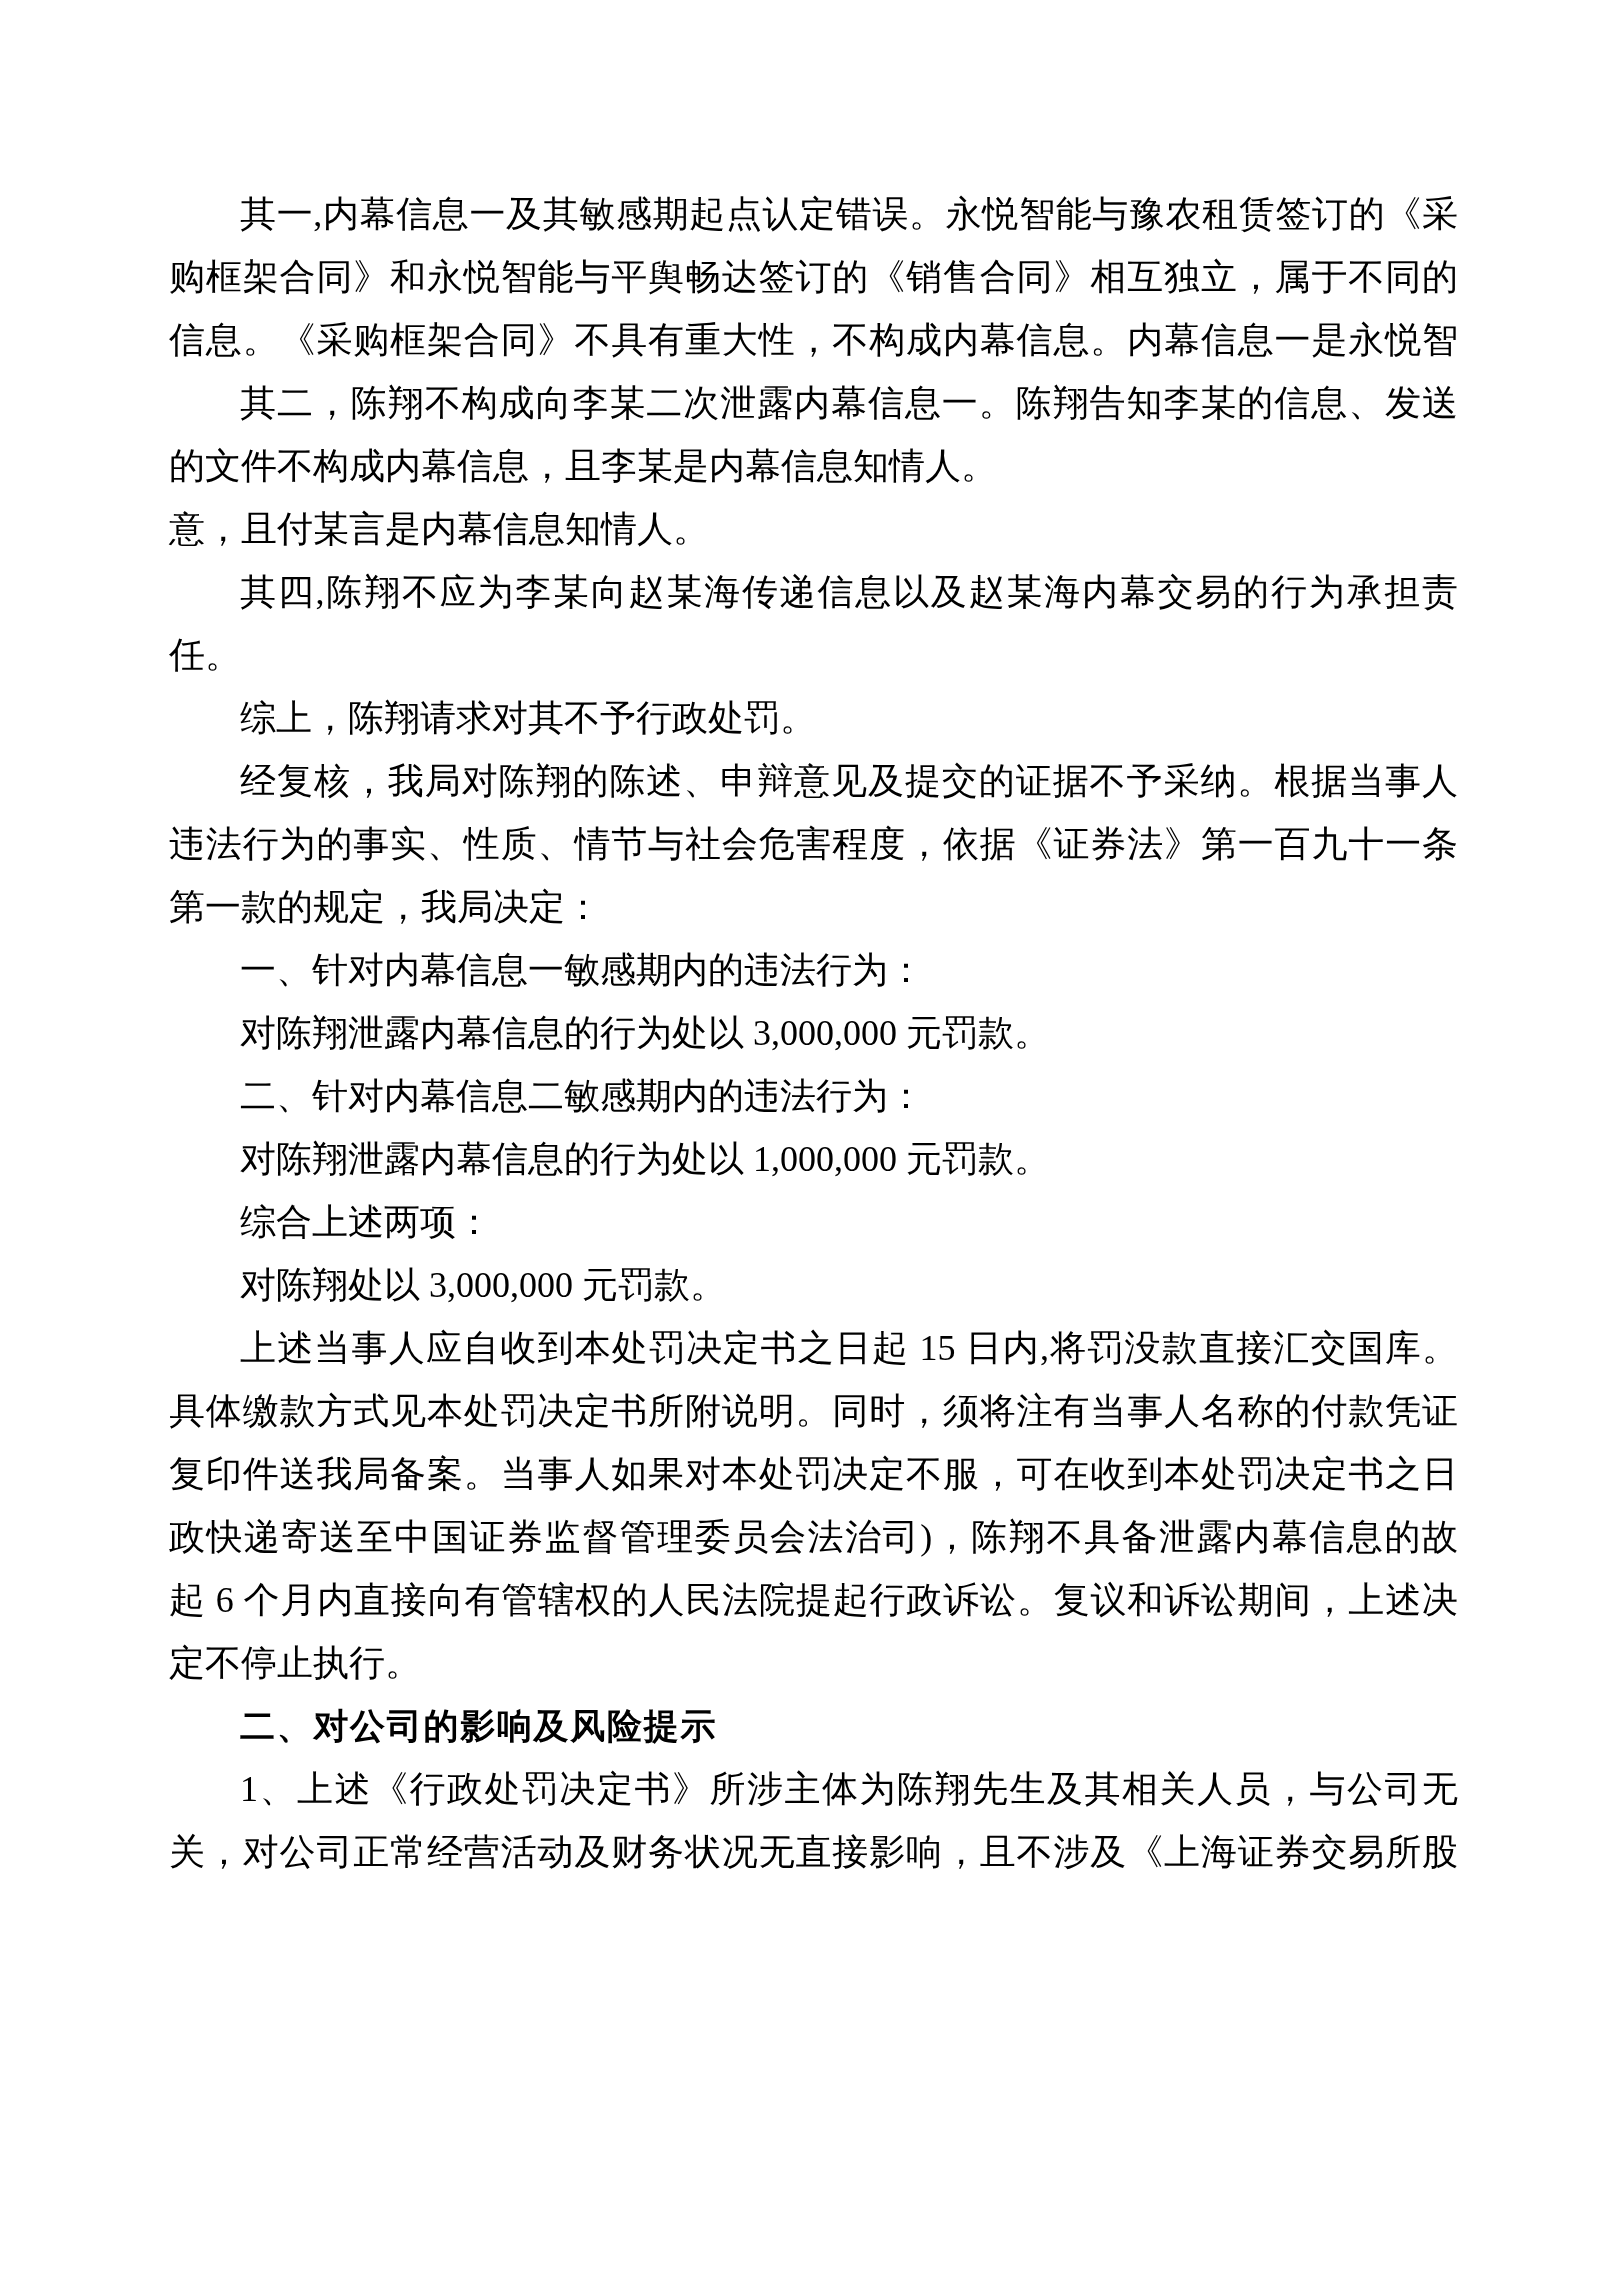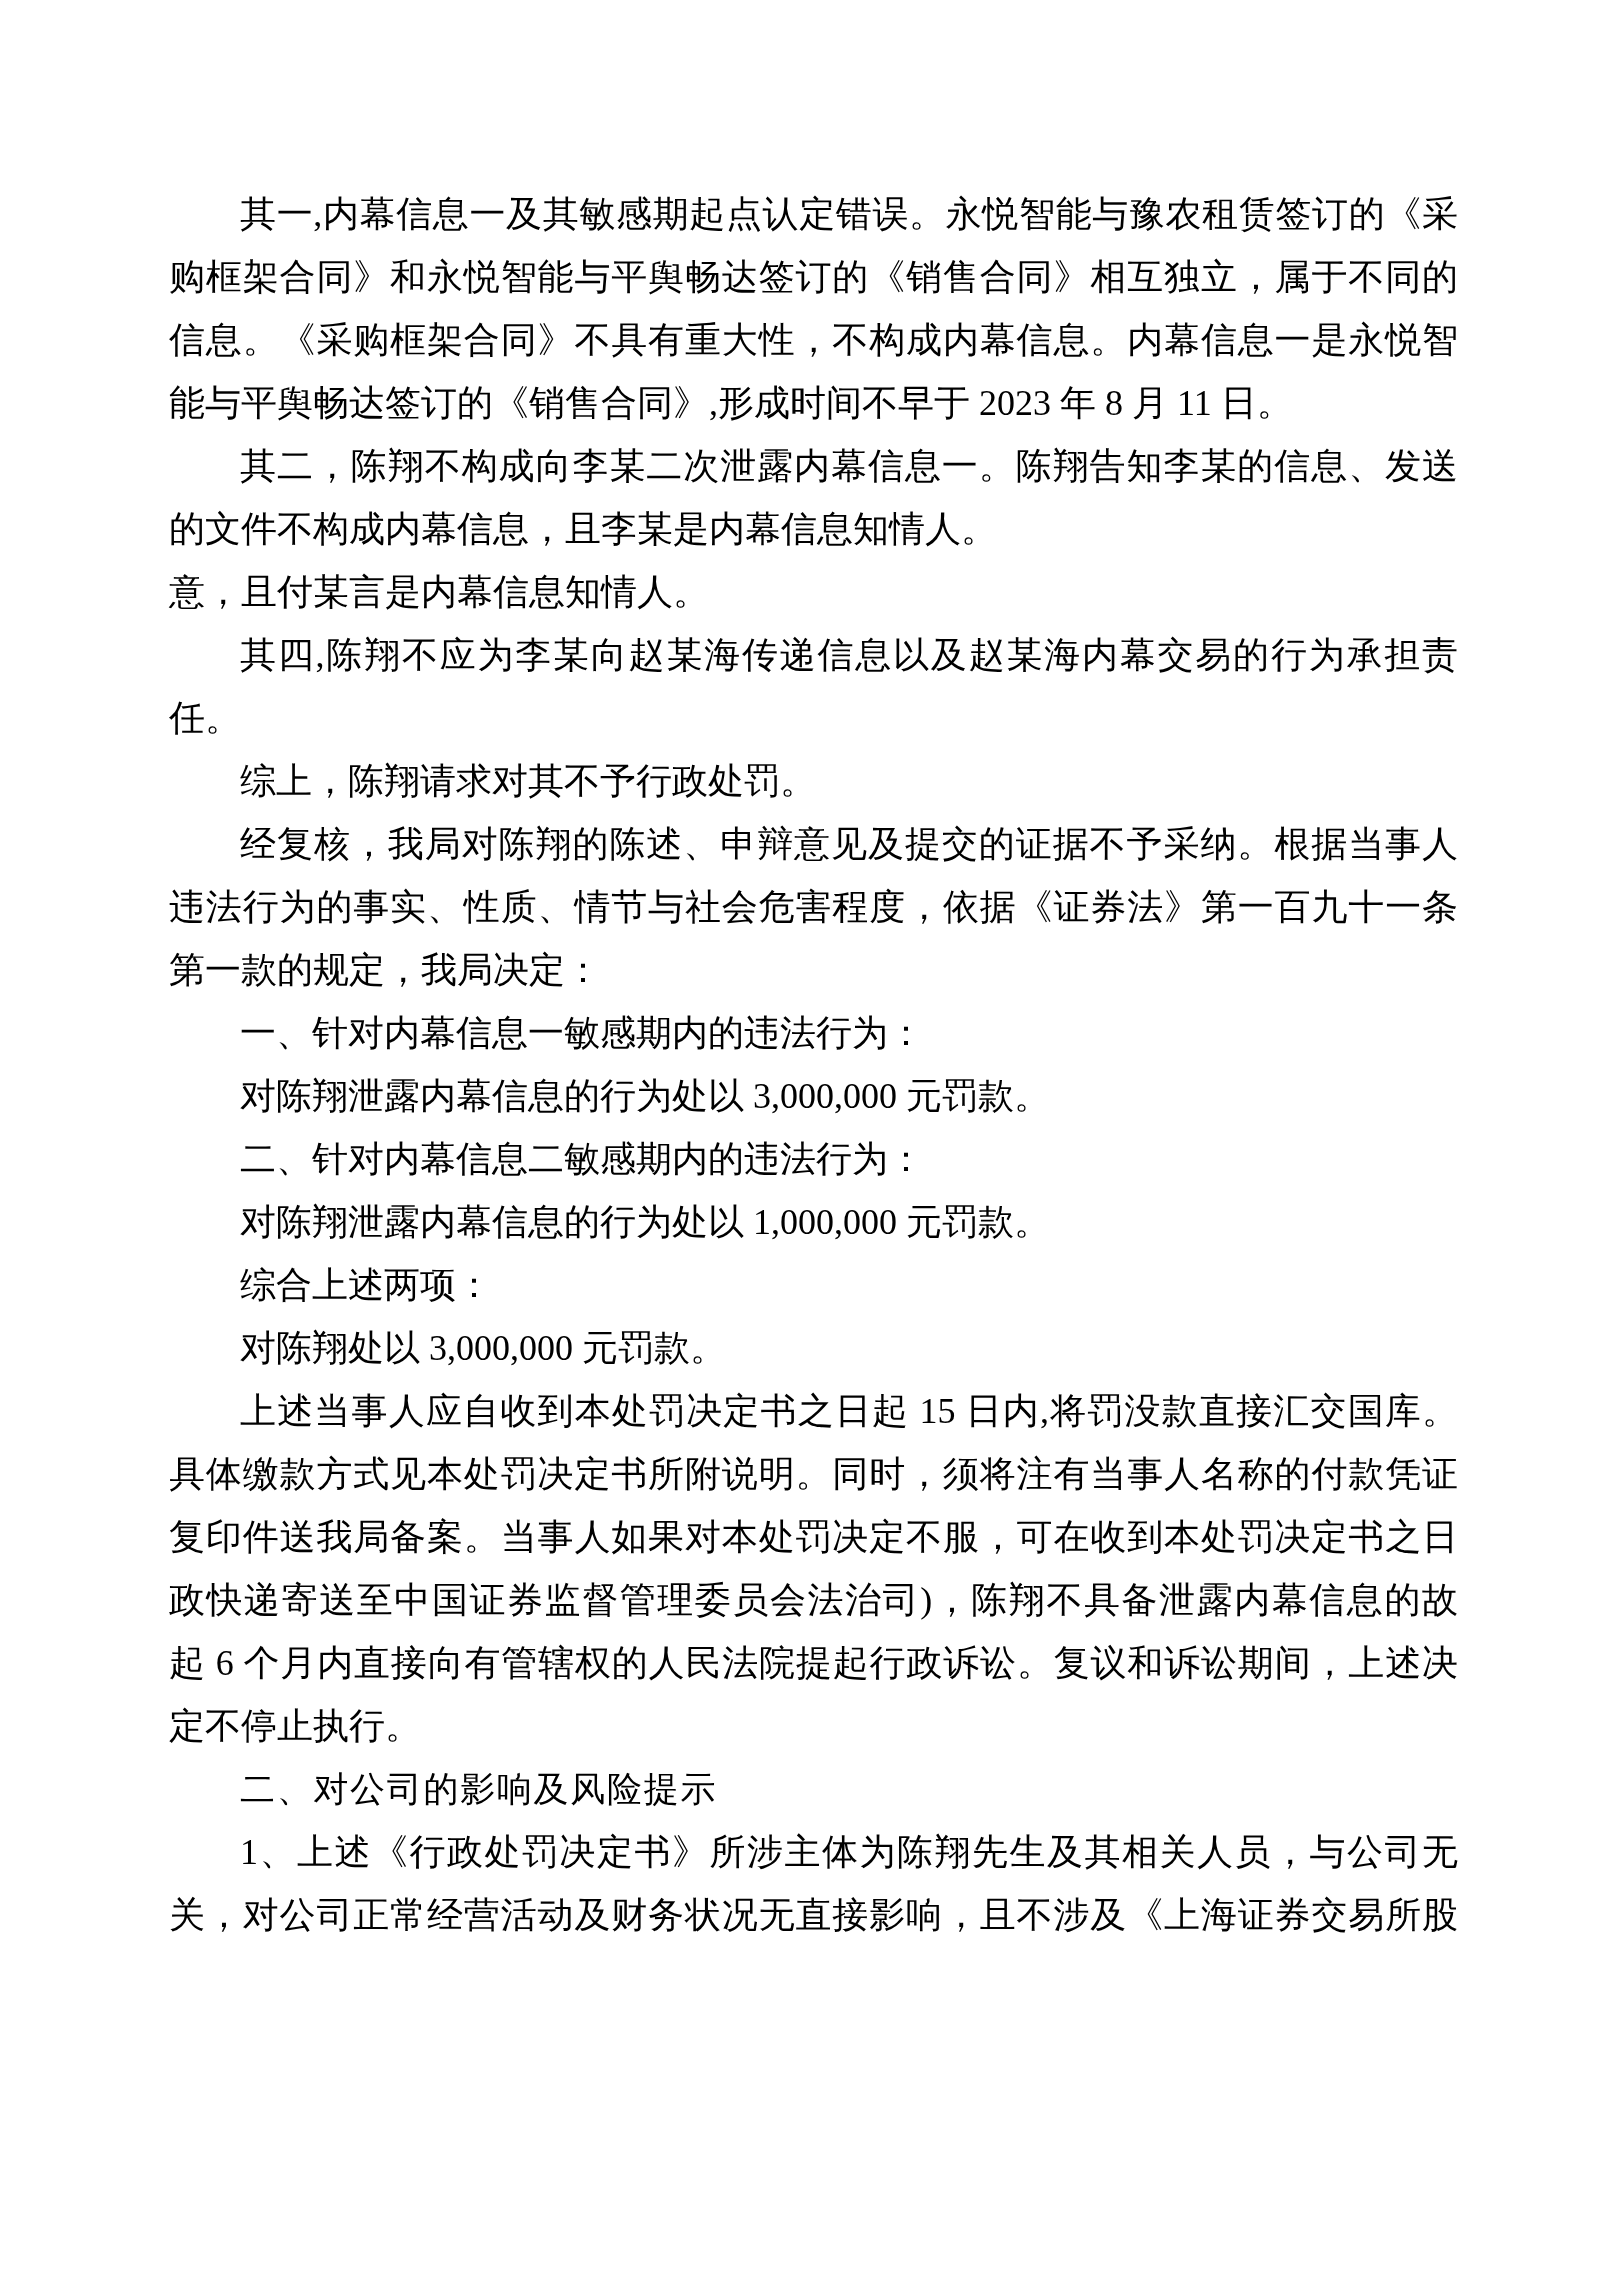--- a/index.html
+++ b/index.html
@@ -25,35 +25,34 @@
     text-align:left;
   }
   .line.fill{
     text-align:justify;
     text-align-last:justify;
   }
   .line.indent{
     text-indent:71px;
   }
   .line.bold{
-    font-weight:normal;
+    font-weight:bold;
     font-family:"DejaVu Sans","Liberation Sans",sans-serif;
     font-size:35px;
     letter-spacing:1.7px;
   }
 </style>
 </head>
 <body>
 
 <div class="page">
   <div class="content">
       <div class="line indent fill">其一,内幕信息一及其敏感期起点认定错误。永悦智能与豫农租赁签订的《采</div>
       <div class="line fill">购框架合同》和永悦智能与平舆畅达签订的《销售合同》相互独立，属于不同的</div>
       <div class="line fill">信息。《采购框架合同》不具有重大性，不构成内幕信息。内幕信息一是永悦智</div>
-      <div class="line">能与平舆畅达签订的《销售合同》,形成时间不早于 2023 年 8 月 11 日。</div>
       <div class="line indent fill">其二，陈翔不构成向李某二次泄露内幕信息一。陈翔告知李某的信息、发送</div>
       <div class="line">的文件不构成内幕信息，且李某是内幕信息知情人。</div>
       <div class="line">意，且付某言是内幕信息知情人。</div>
       <div class="line indent fill">其四,陈翔不应为李某向赵某海传递信息以及赵某海内幕交易的行为承担责</div>
       <div class="line">任。</div>
       <div class="line indent">综上，陈翔请求对其不予行政处罚。</div>
       <div class="line indent fill">经复核，我局对陈翔的陈述、申辩意见及提交的证据不予采纳。根据当事人</div>
       <div class="line fill">违法行为的事实、性质、情节与社会危害程度，依据《证券法》第一百九十一条</div>
       <div class="line">第一款的规定，我局决定：</div>
       <div class="line indent">一、针对内幕信息一敏感期内的违法行为：</div>

